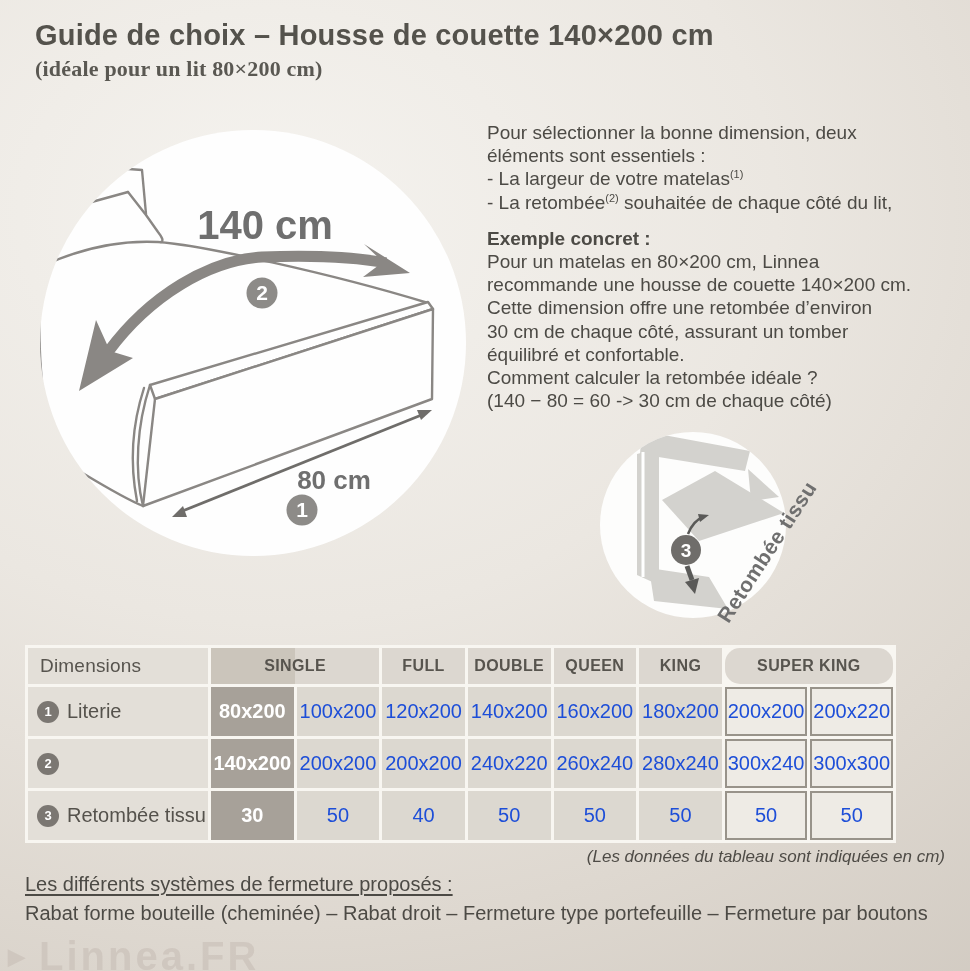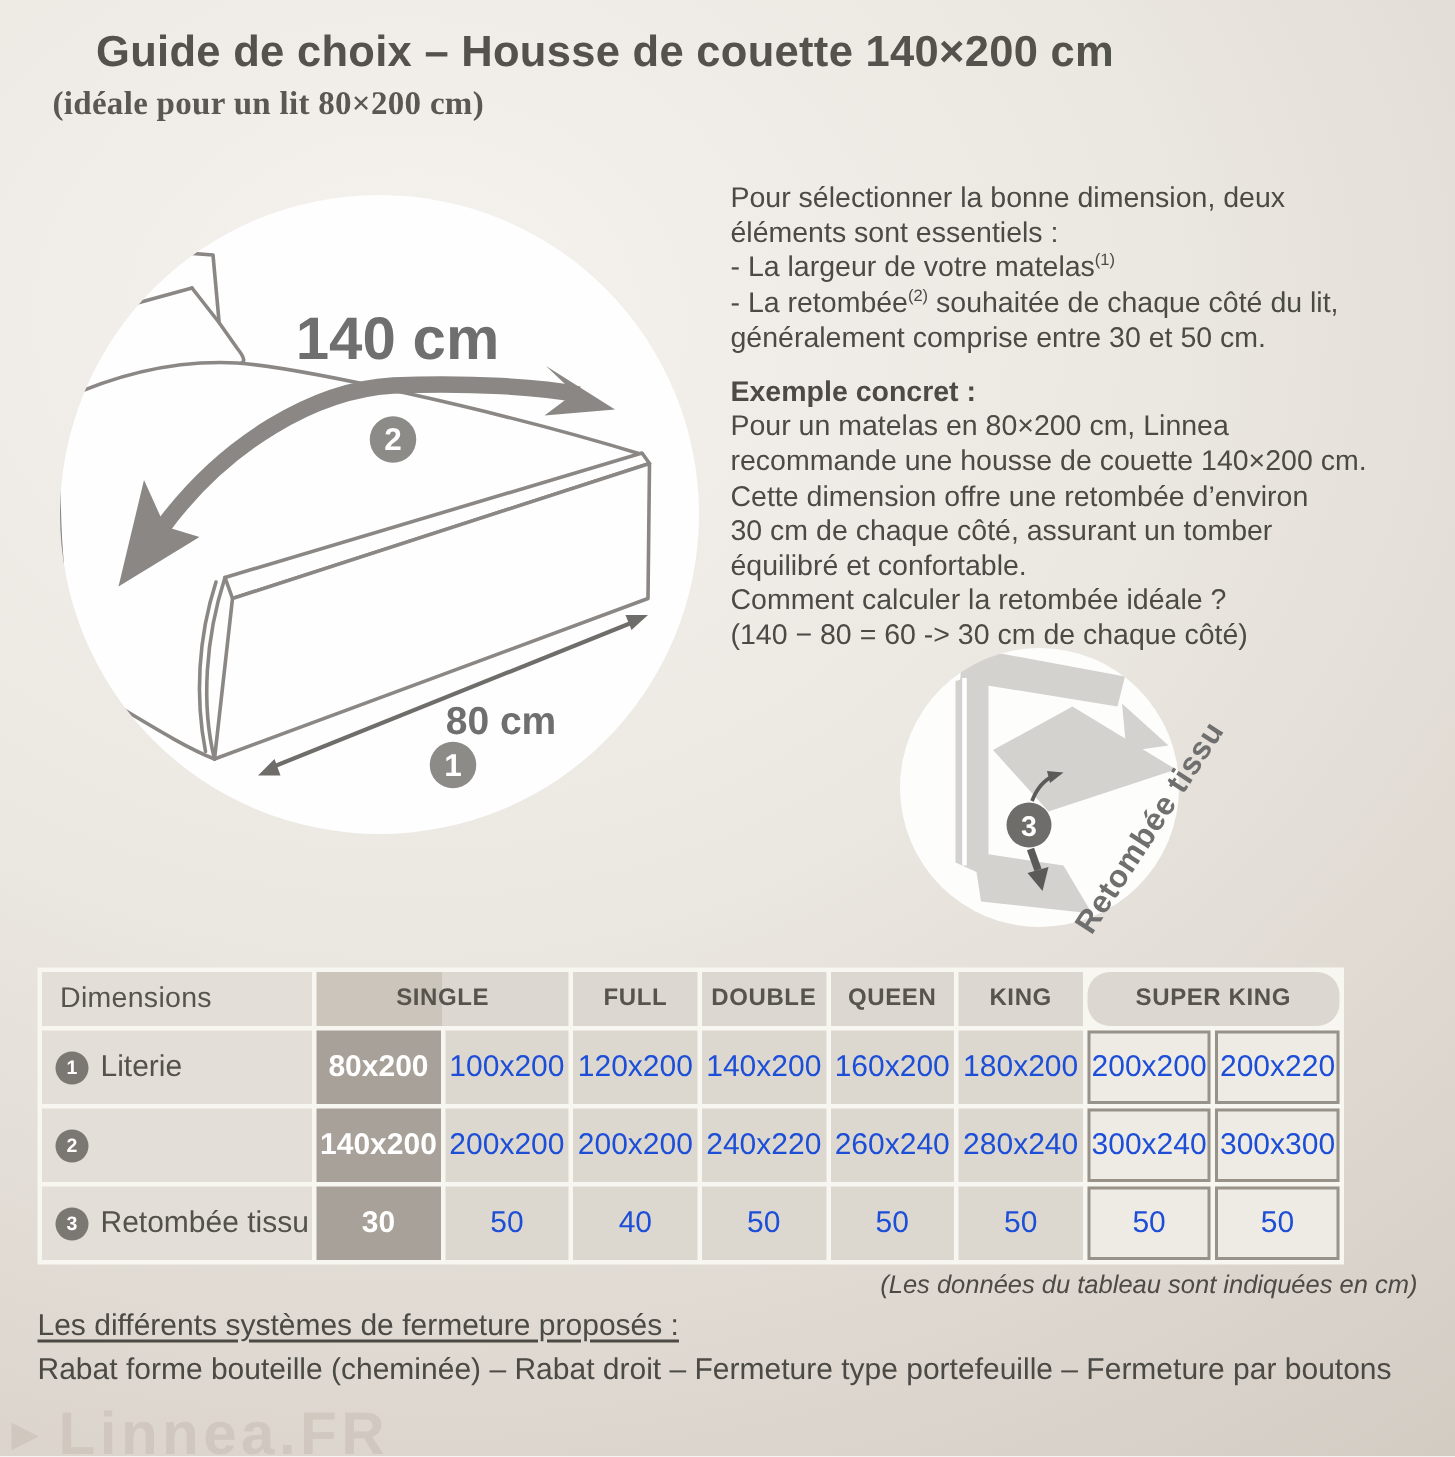--- a/index.html
+++ b/index.html
@@ -2,21 +2,21 @@
 <html><head>
 <meta charset="utf-8">
 <style>
   html,body{margin:0;padding:0;}
   .stage{
     position:relative;width:970px;height:971px;overflow:hidden;
     font-family:"Liberation Sans",sans-serif;
     background:radial-gradient(130% 105% at 28% 22%, #f5f3ef 0%, #ebe7e1 40%, #ded8d0 70%, #cfc8bf 100%);
   }
   .abs{position:absolute;}
-  .page-title{left:35px;top:19px;font-size:29px;font-weight:bold;color:#54524c;letter-spacing:.2px;margin-left:29px;}
+  .page-title{left:35px;top:19px;font-size:29px;font-weight:bold;color:#54524c;letter-spacing:.2px;}
   .page-subtitle{left:35px;top:56px;font-size:22px;font-weight:bold;color:#5a5852;letter-spacing:.2px;font-family:Liberation Serif, serif;}
   .rightcol{left:487px;top:96px;width:468px;color:#4c4a45;font-size:19px;line-height:23.2px;margin-top:25px;}
   .rightcol .heading{font-weight:bold;}
   .rightcol .para2{margin-top:13px;}
   sup.sup{font-size:11px;line-height:0;}
   
   .tbl{
     left:25px;top:645px;width:871px;height:198px;background:#f8f6f1;
     padding:3px;box-sizing:border-box;display:grid;gap:3px;
     grid-template-columns:180px repeat(8,1fr);
@@ -48,21 +48,20 @@
 <div class="stage">
 
   <div class="abs page-title">Guide de choix – Housse de couette 140×200 cm</div>
   <div class="abs page-subtitle">(idéale pour un lit 80×200 cm)</div>
 
   <div class="abs rightcol">
     <div>Pour sélectionner la bonne dimension, deux</div>
     <div>éléments sont essentiels :</div>
     <div><span>- La largeur de votre matelas</span><sup class="sup">(1)</sup></div>
     <div><span>- La retombée</span><sup class="sup">(2)</sup><span> souhaitée de chaque côté du lit,</span></div>
-    <div>généralement comprise entre 30 et 50 cm.</div>
     <div class="para2">
       <div class="heading">Exemple concret :</div>
       <div>Pour un matelas en 80×200 cm, Linnea</div>
       <div>recommande une housse de couette 140×200 cm.</div>
       <div>Cette dimension offre une retombée d’environ</div>
       <div>30 cm de chaque côté, assurant un tomber</div>
       <div>équilibré et confortable.</div>
       <div>Comment calculer la retombée idéale ?</div>
       <div>(140 − 80 = 60  -&gt; 30 cm de chaque côté)</div>
     </div>

